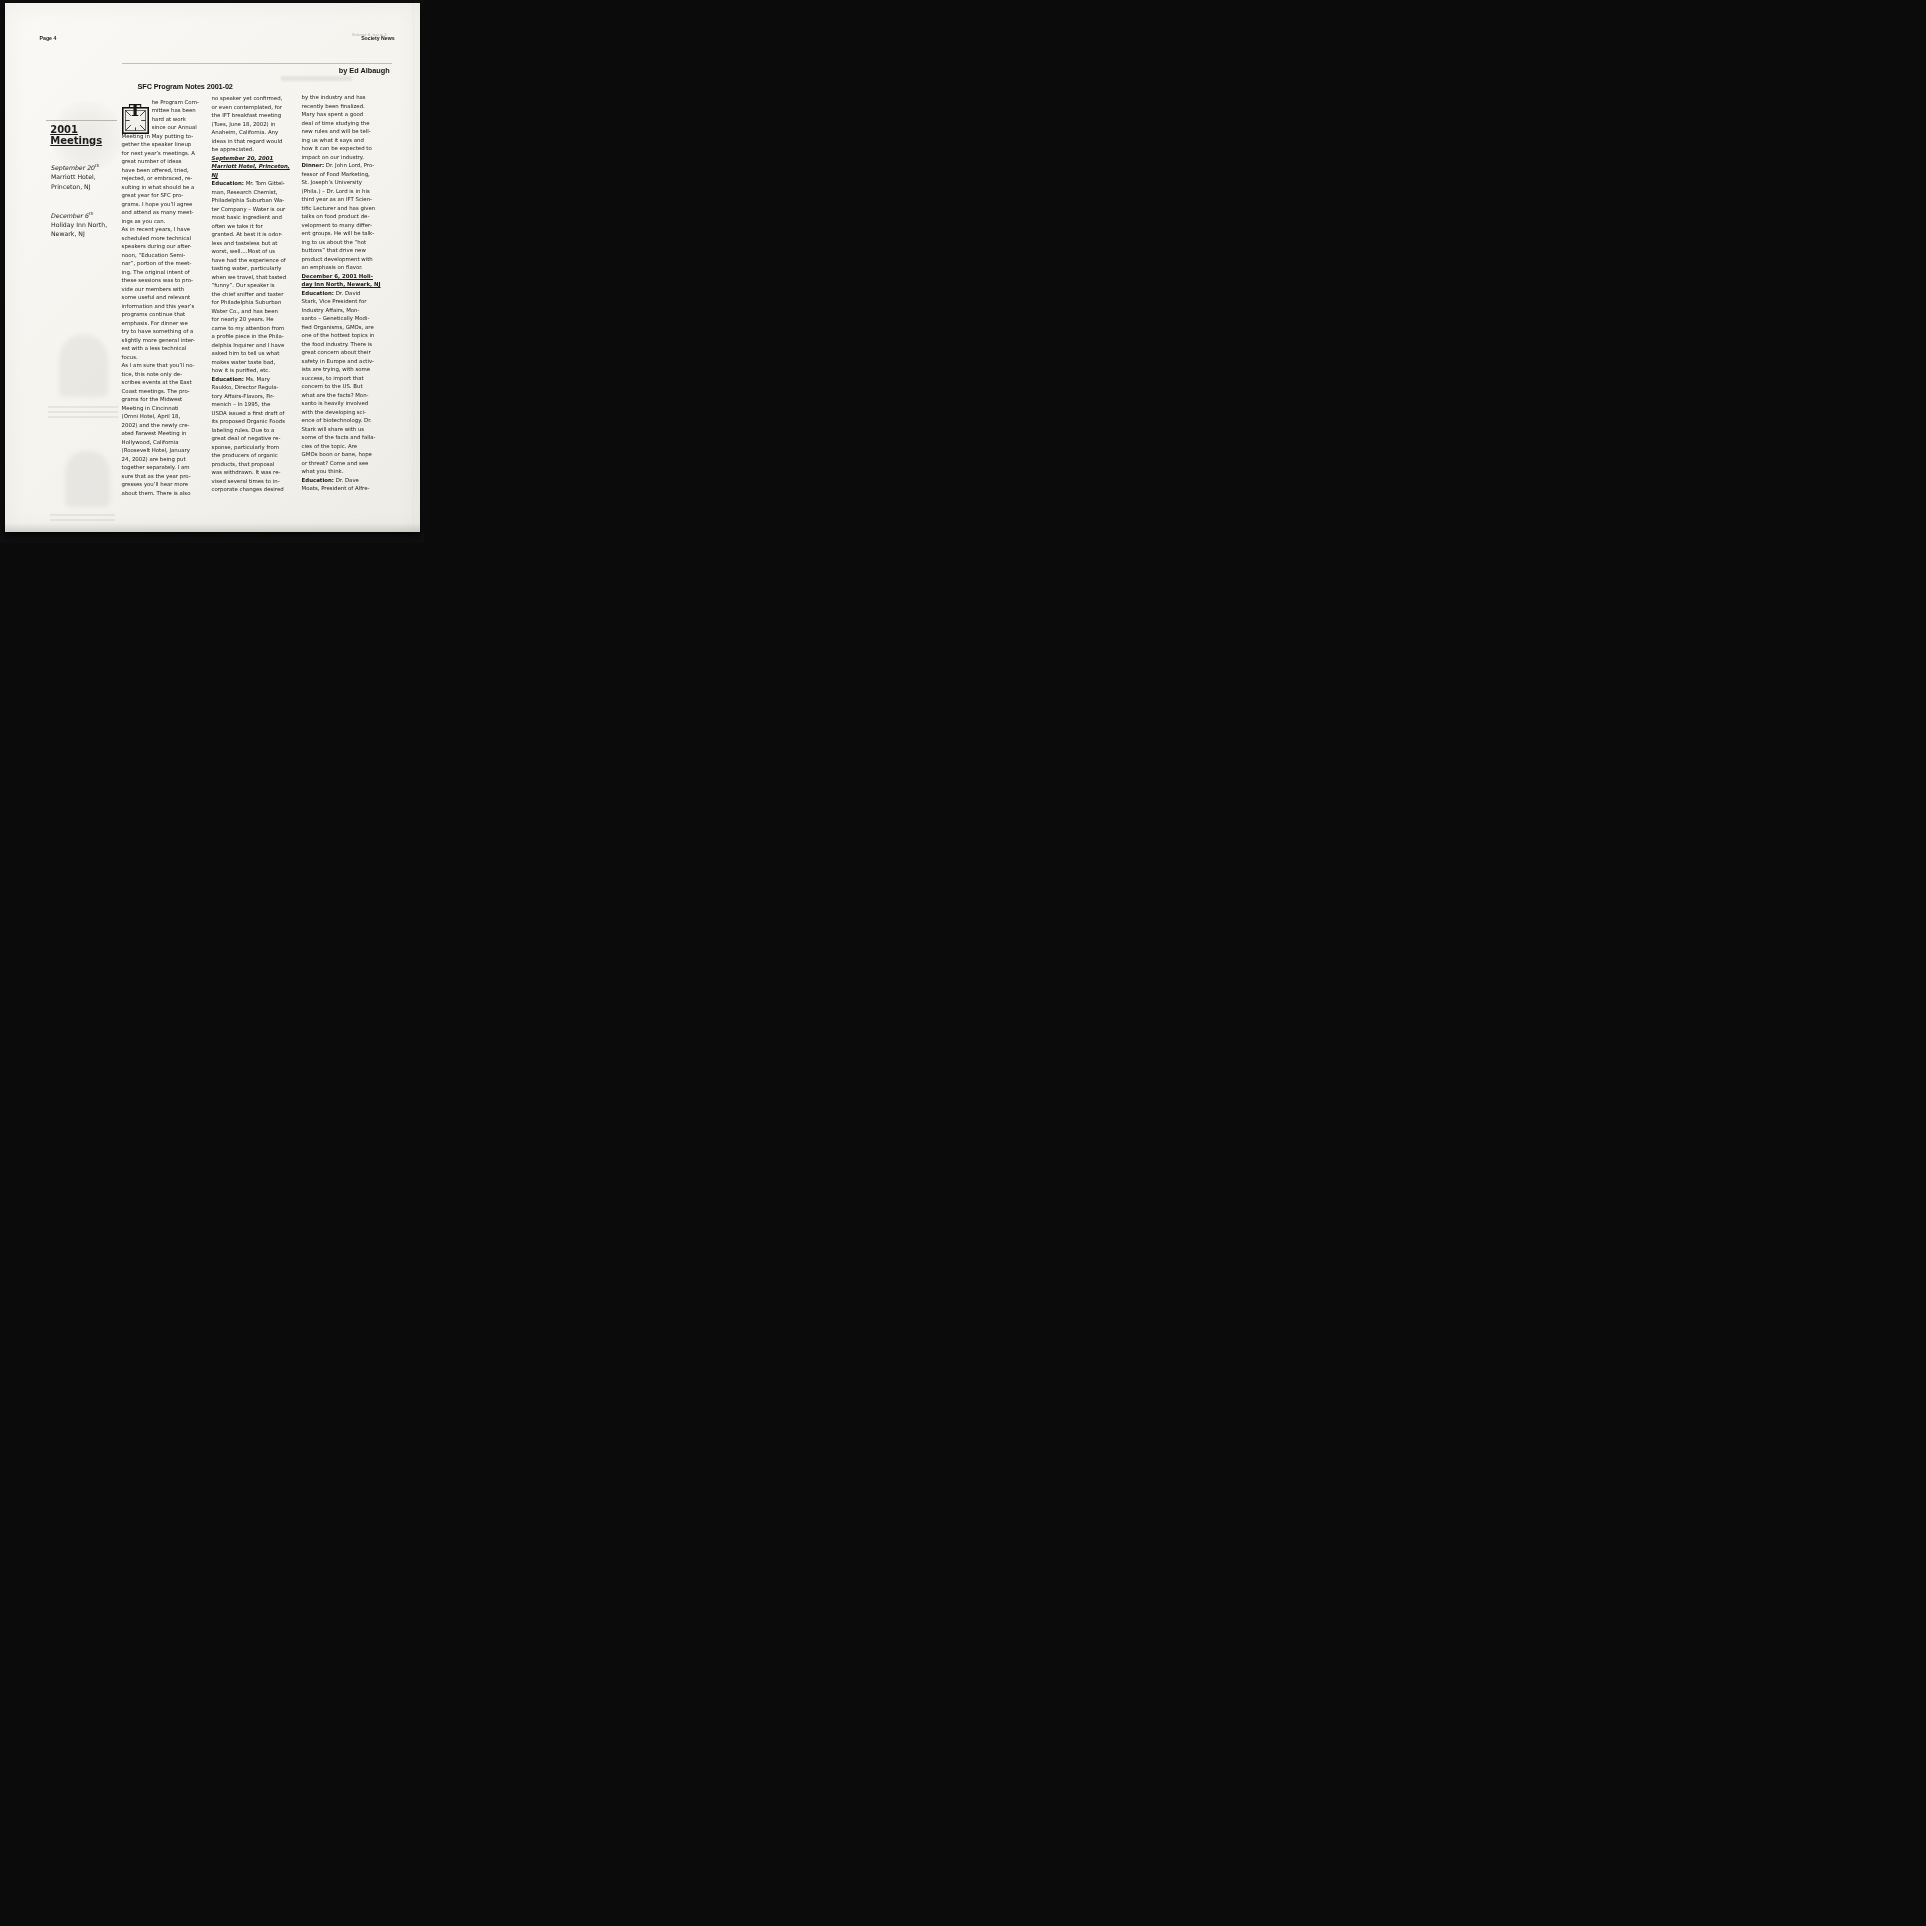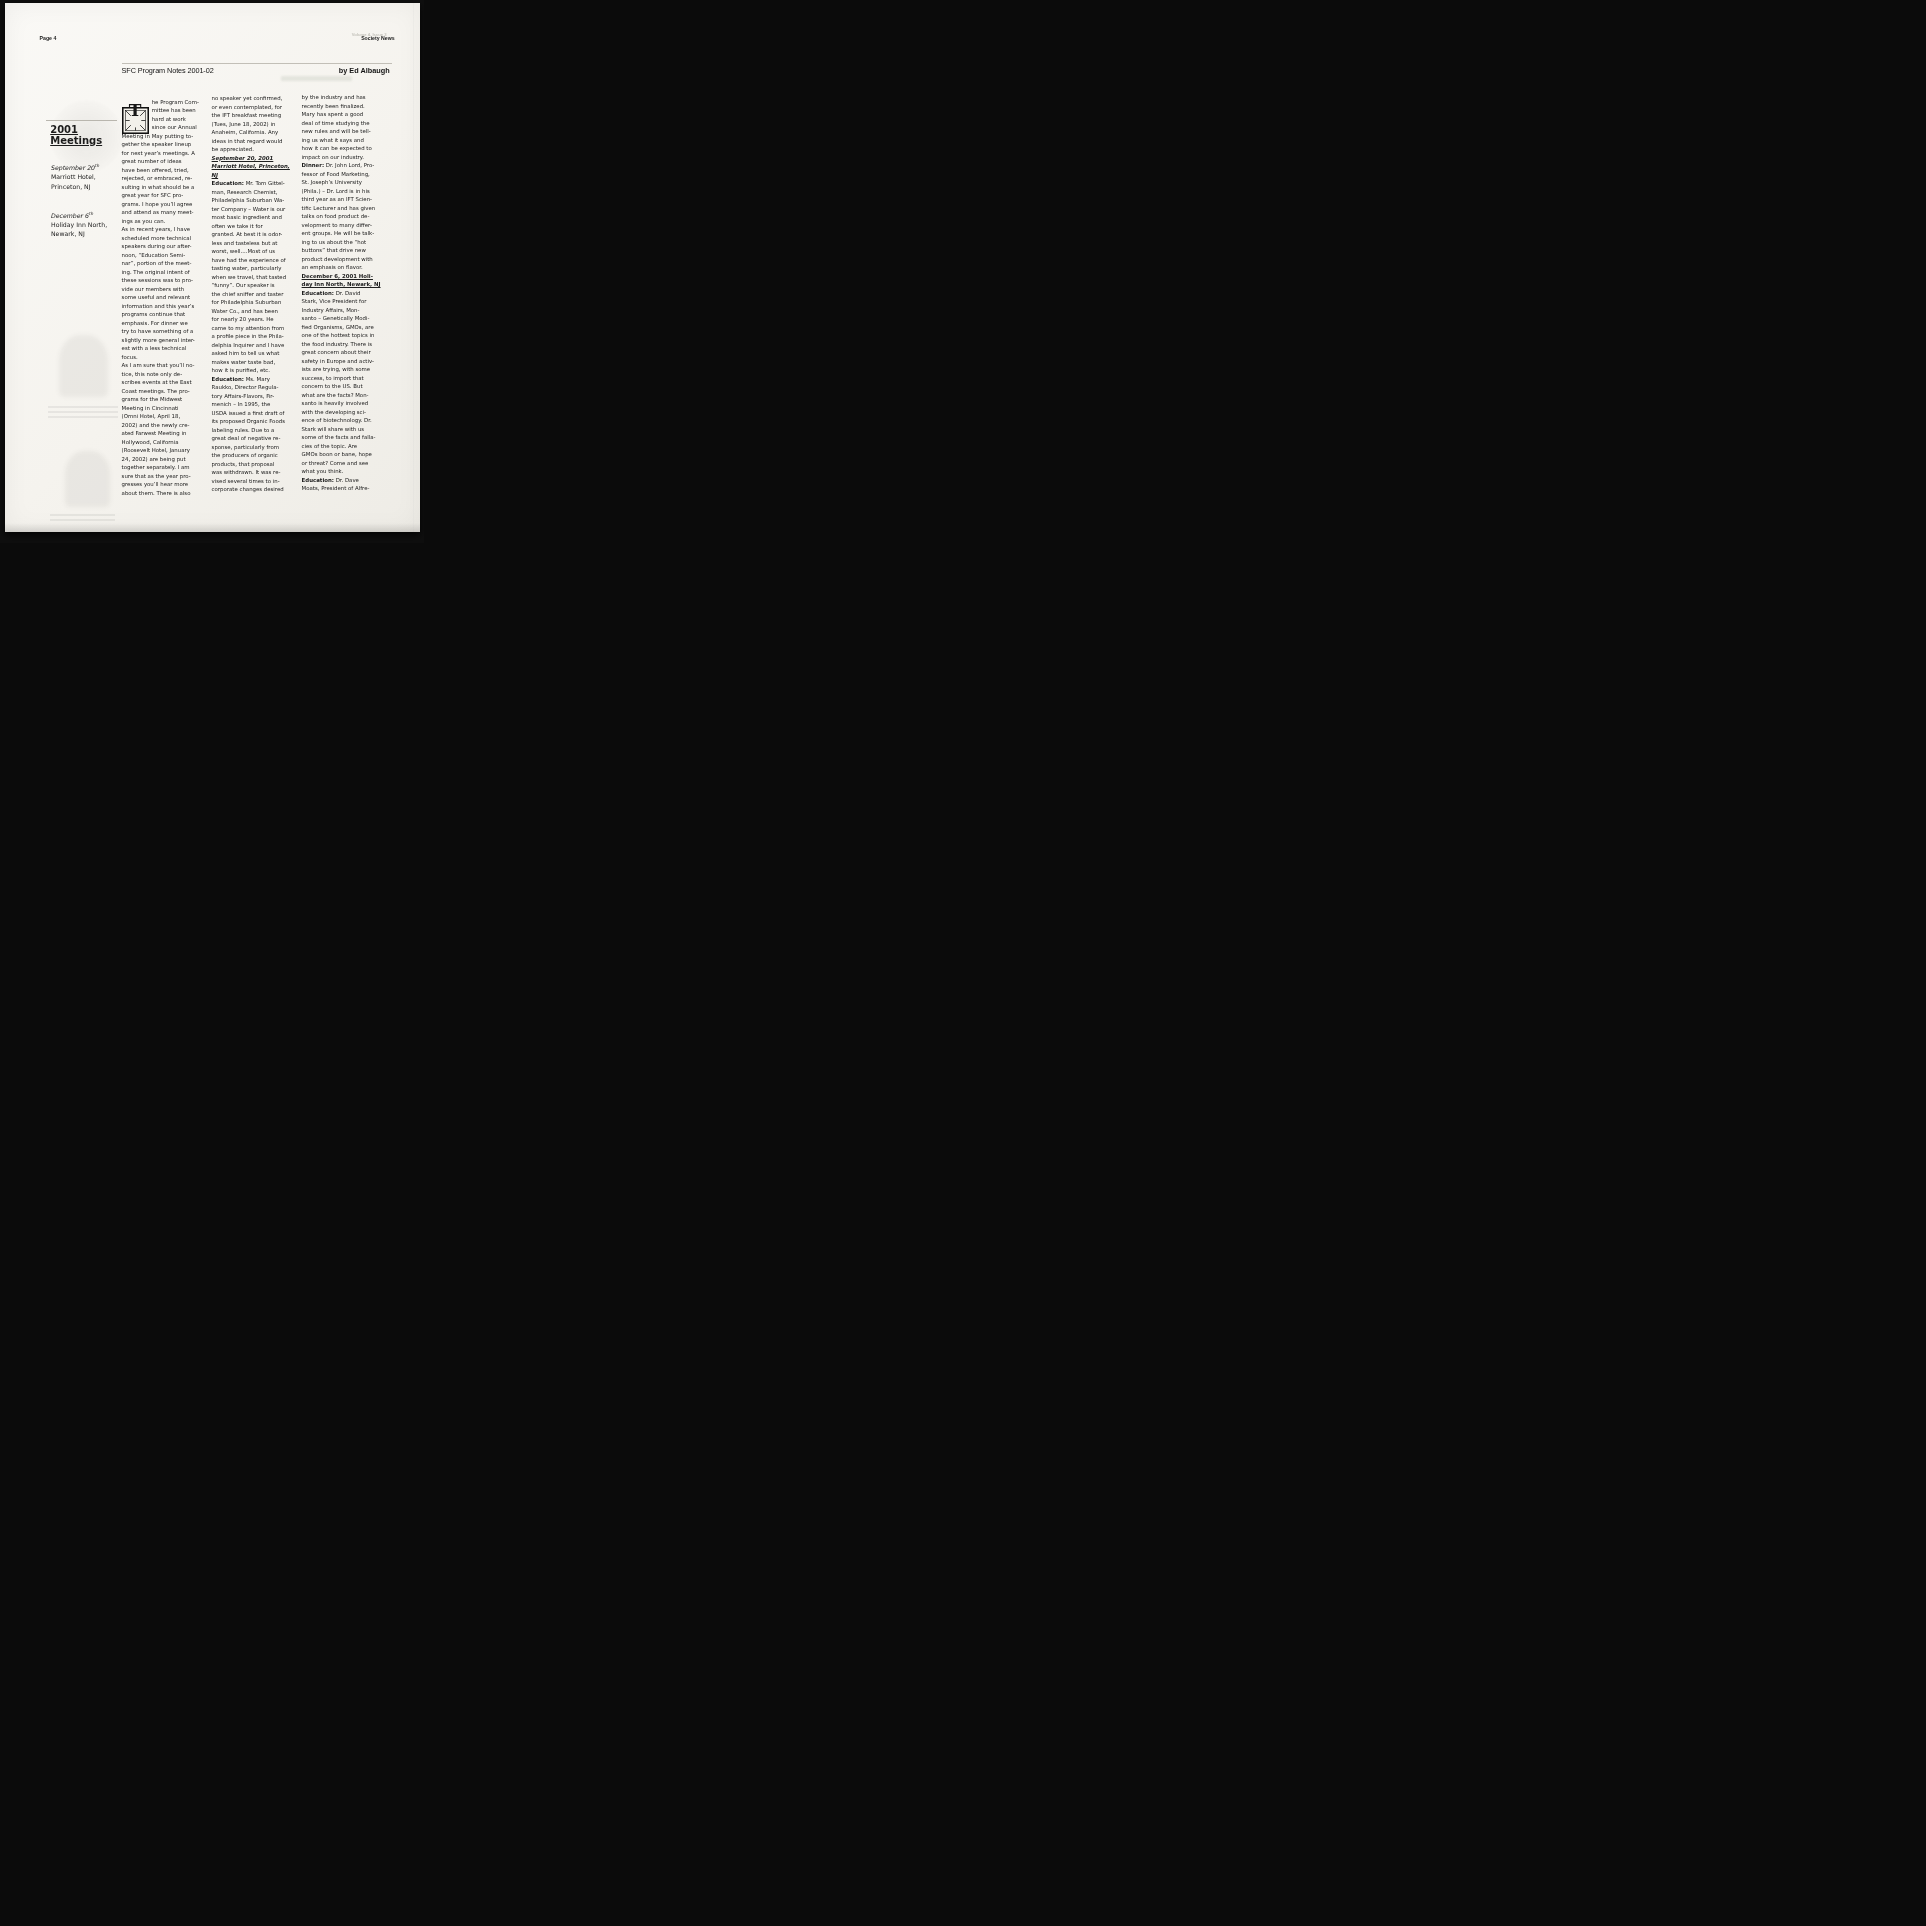--- a/index.html
+++ b/index.html
@@ -29,22 +29,22 @@
   .ghost-lines div { height:2.3px; margin:2.7px 0; background:rgba(40,40,40,0.07); filter:blur(0.6px); }
   #glines1 { left:43px; top:400px; width:70px; }
   #glines2 { left:45px; top:508px; width:65px; }
 
   
   .page-header { position:absolute; top:32px; left:35px; right:25px; display:flex;
                  justify-content:space-between; font-family:"Liberation Sans",sans-serif;
                  font-weight:bold; font-size:5.2px; color:#1a1a1a; }
   .header-rule { position:absolute; top:60px; left:117px; width:270px; height:0.4px; background:#c2bfb7; }
 
-  .article-title { position:absolute; top:63px; left:117px; margin:0;
-                   font-family:"Liberation Sans",sans-serif; font-weight:normal; font-size:7.3px;
+  .article-title { position:absolute; top:63px; left:117px; margin:16px;
+                   font-family:"Liberation Sans",sans-serif; font-weight:bold; font-size:7.3px;
                    letter-spacing:-0.1px; color:#141414; }
   .article-byline { position:absolute; top:63px; right:30px;
                    font-family:"Liberation Sans",sans-serif; font-weight:bold; font-size:7.3px; color:#141414; }
 
   
   .sidebar { position:absolute; left:41px; top:117px; width:71px; color:#1c1c1c; }
   .sidebar-rule { height:0.4px; background:#b9b6ae; }
   .sidebar-heading { margin:3.1px 0 0 4.6px; font-size:10px; font-weight:bold; text-decoration:underline; }
   .meeting { margin:15.4px 0 0 5.4px; font-size:6.2px; line-height:9.4px; }
   .meeting + .meeting { margin-top:17.3px; }

